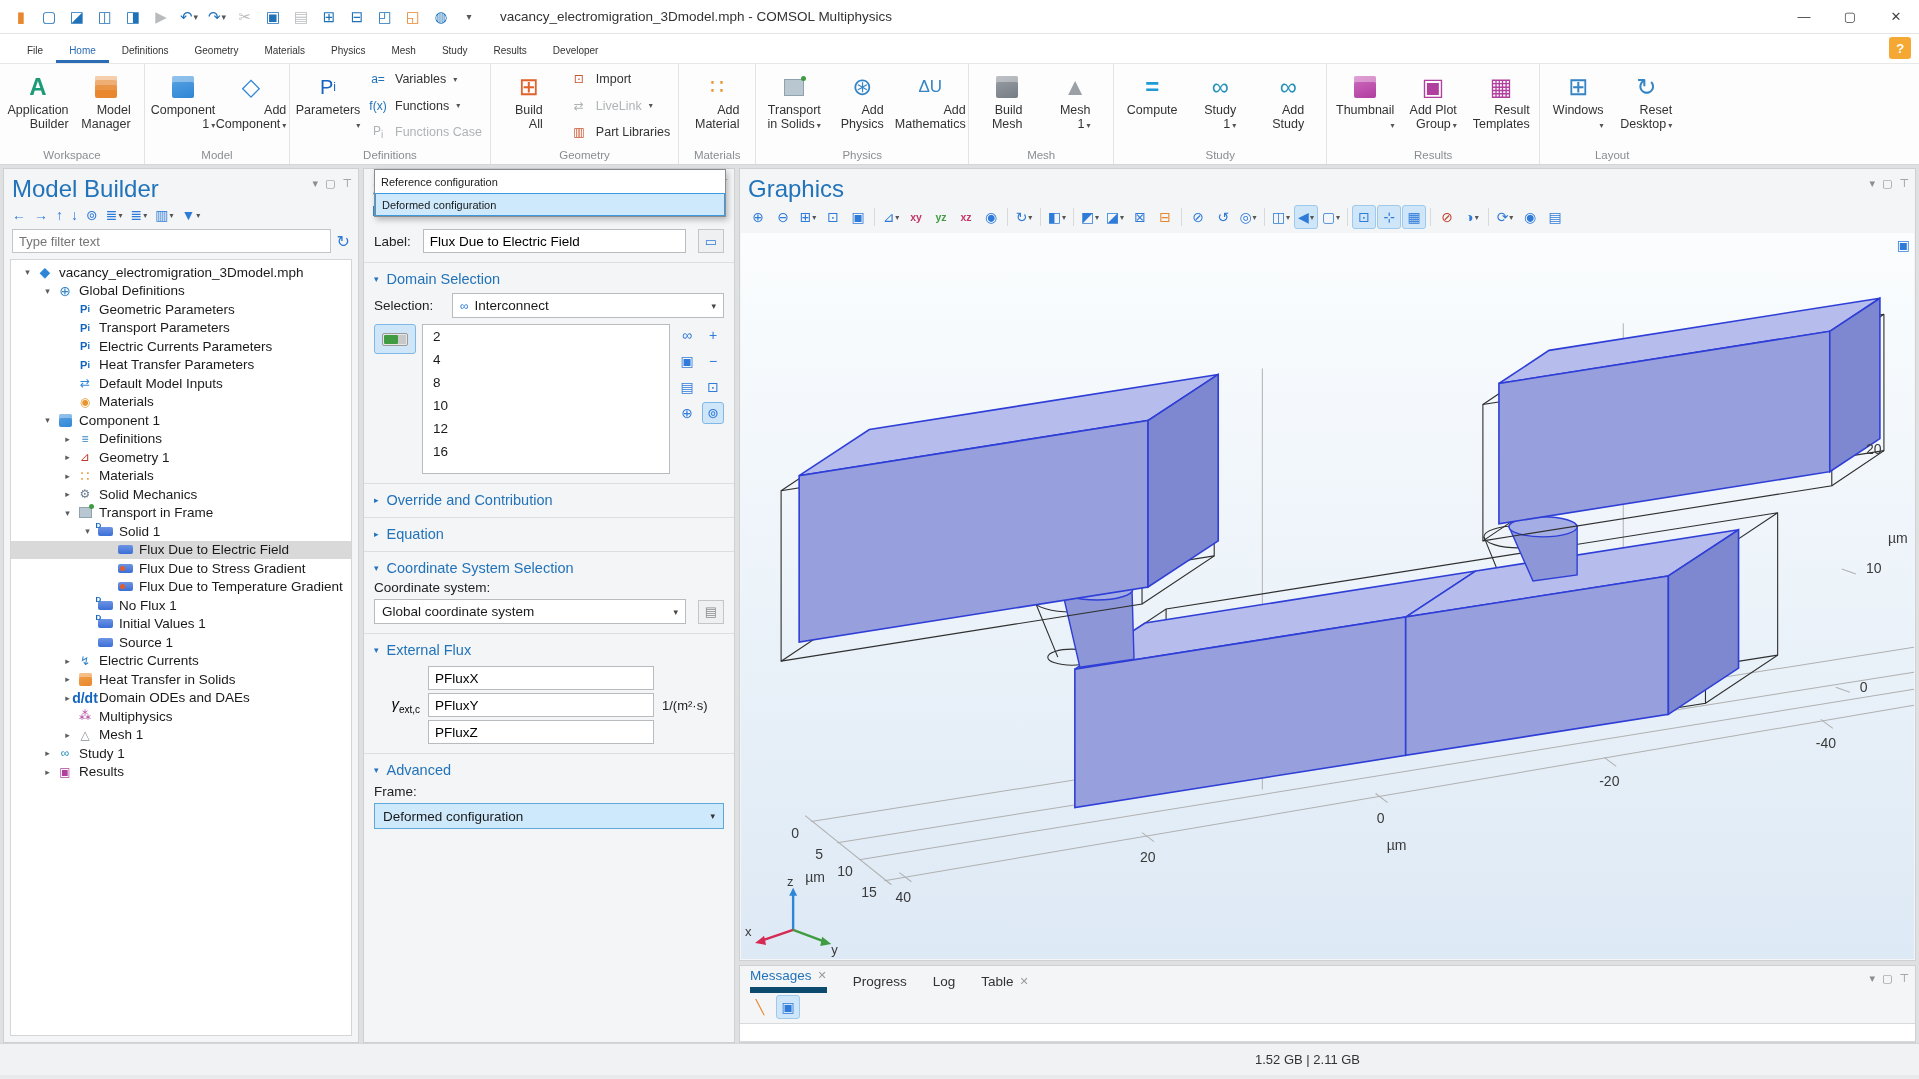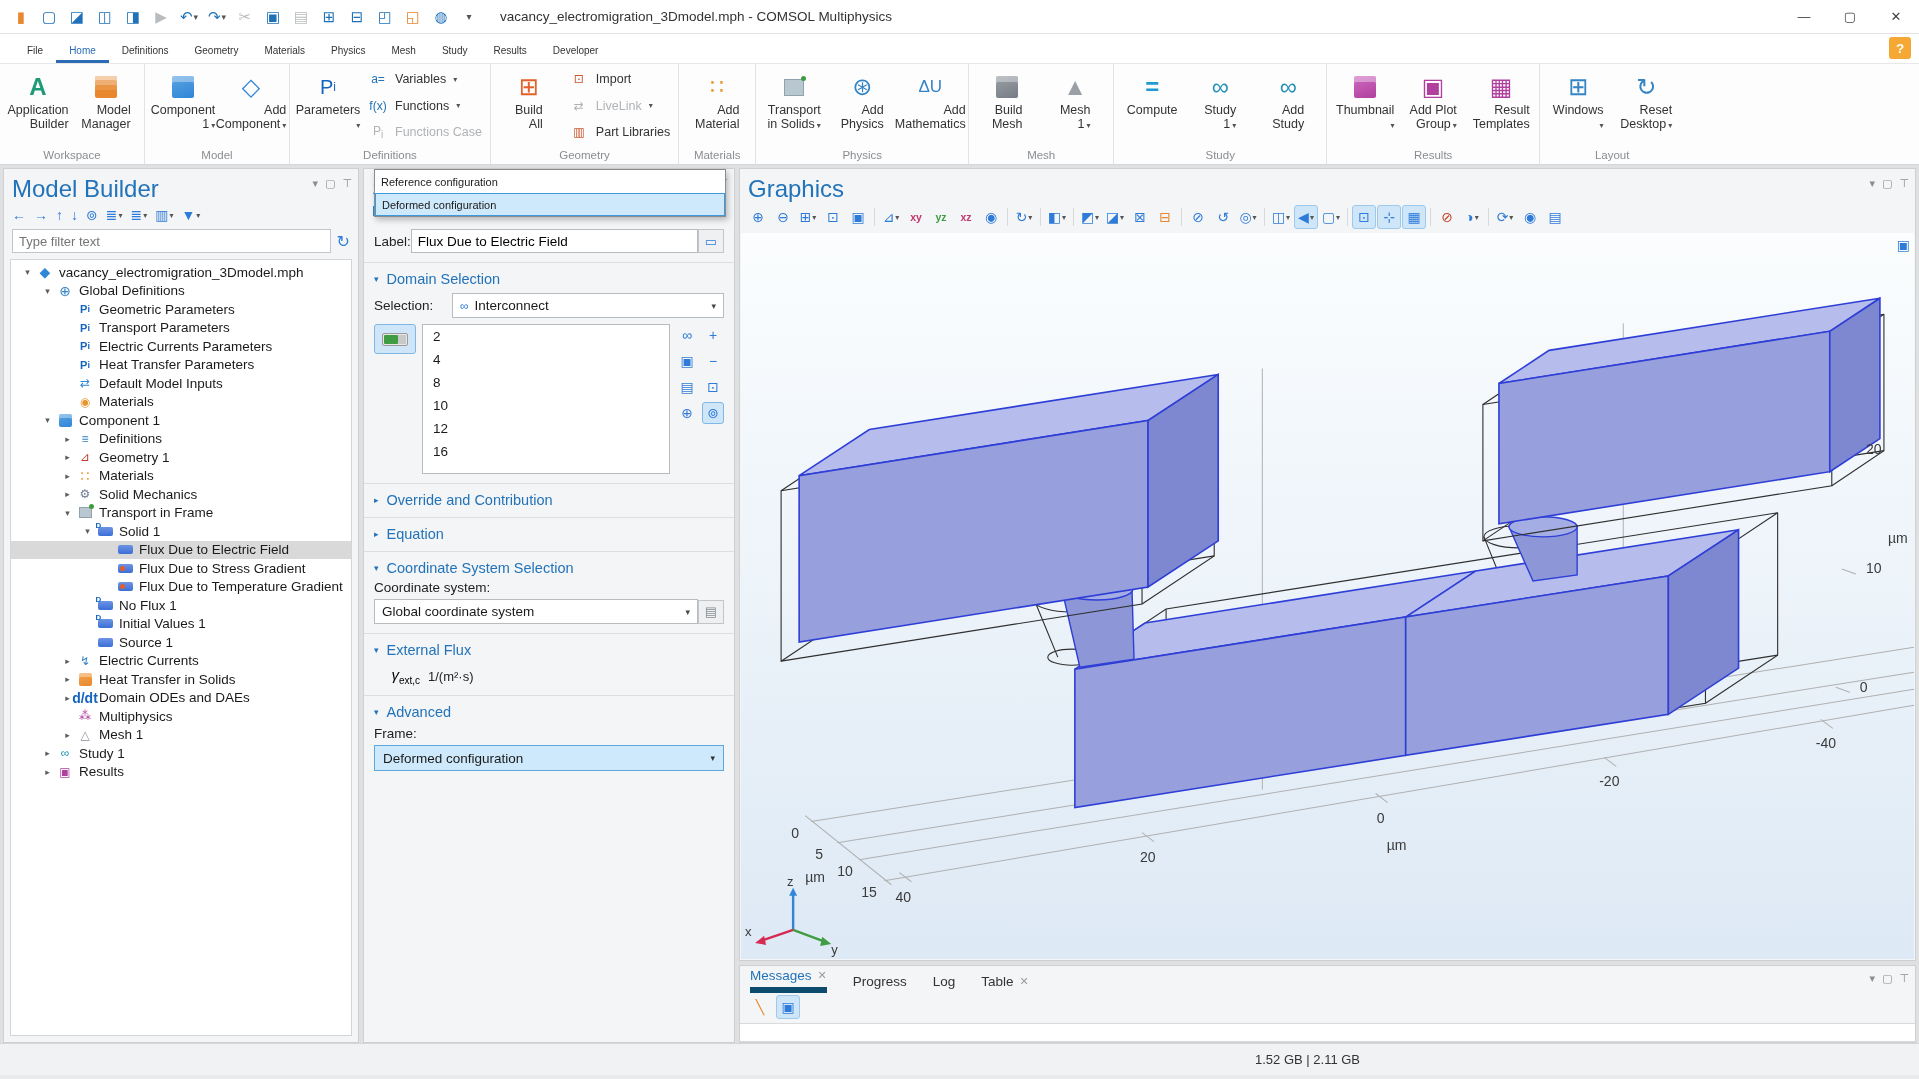--- a/index.html
+++ b/index.html
@@ -63,21 +63,21 @@
 .chip{width:15px;height:9px;border-radius:2px;background:linear-gradient(#6d94e4,#3b6fd6);position:relative}
 .chip.d::before{content:"D";position:absolute;top:-6px;left:-2px;font-size:8px;color:#1565c0;font-weight:bold}
 .chip.dot::before{content:"";position:absolute;left:2px;top:2px;width:5px;height:5px;border-radius:50%;background:#e45c2b}
 .ccube{width:13px;height:13px;border-radius:2px;background:linear-gradient(160deg,#5aa3e2,#2f86d6);box-shadow:inset 0 4px 0 rgba(255,255,255,.35)}
 .ccube.org{background:linear-gradient(160deg,#f2a34d,#e8872d)}
 .tcube{width:13px;height:11px;background:#b9c7d1;border:1px solid #8fa2ae;position:relative}
 .tcube::after{content:"";position:absolute;right:-3px;top:-4px;width:5px;height:5px;border-radius:50%;background:#3f9c42}
 .tpi{color:#1565c0;font-size:11px;font-weight:bold}
 .tddt{color:#1565c0;font-size:14px;font-weight:bold}
 
-.srow{display:flex;align-items:center;gap:0;padding:4px 10px}
+.srow{display:flex;align-items:center;gap:12px;padding:4px 10px}
 .slabel{font-size:13.5px;color:#222}
 .sinput{flex:1;height:24px;border:1px solid #b9bcbe;background:#fff;padding:0 6px;font-size:13.5px;font-family:inherit;min-width:0}
 .sidebtn{width:26px;height:24px;border:1px solid #c3c6c8;background:#eef0f1;display:flex;align-items:center;justify-content:center;color:#2f7bd9;font-size:13px}
 .ssep{border-top:1px solid #dddedf;margin:5px 0 0}
 .sechead{display:flex;align-items:center;gap:8px;padding:8px 10px 4px;color:#2273b9;font-size:14.5px}
 .sechead .sc{font-size:9px}
 .selrow{display:flex;align-items:center;gap:8px;padding:2px 10px}
 .dropdown{flex:1;height:25px;border:1px solid #b9bcbe;background:#fff;display:flex;align-items:center;padding:0 7px;gap:6px;font-size:13.5px}
 .dropdown .dc{margin-left:auto;font-size:9px;color:#444}
 .chainic{color:#2f7bd9;font-size:12px}
@@ -619,20 +619,25 @@
         </div>
       <span class="sidebtn ghost">▤</span>
     </div>
     <div class="ssep"></div>
     <div class="sechead">
         <span class="sc">▾</span>
         <span>External Flux</span>
       </div>
     <div class="fluxgrid">
       <span class="fluxsym"><span>γ</span><sub>ext,c</sub></span>
+      <div class="fluxfields">
+        <input value="PFluxX" style="">
+        <input value="PFluxY" style="">
+        <input value="PFluxZ" style="">
+      </div>
       <span class="fluxunit">1/(m²·s)</span>
     </div>
     <div class="ssep"></div>
     <div class="sechead">
         <span class="sc">▾</span>
         <span>Advanced</span>
       </div>
     <div class="srow" style="padding-top:2px;padding-bottom:2px">
         <span class="slabel">Frame:</span>
       </div>

